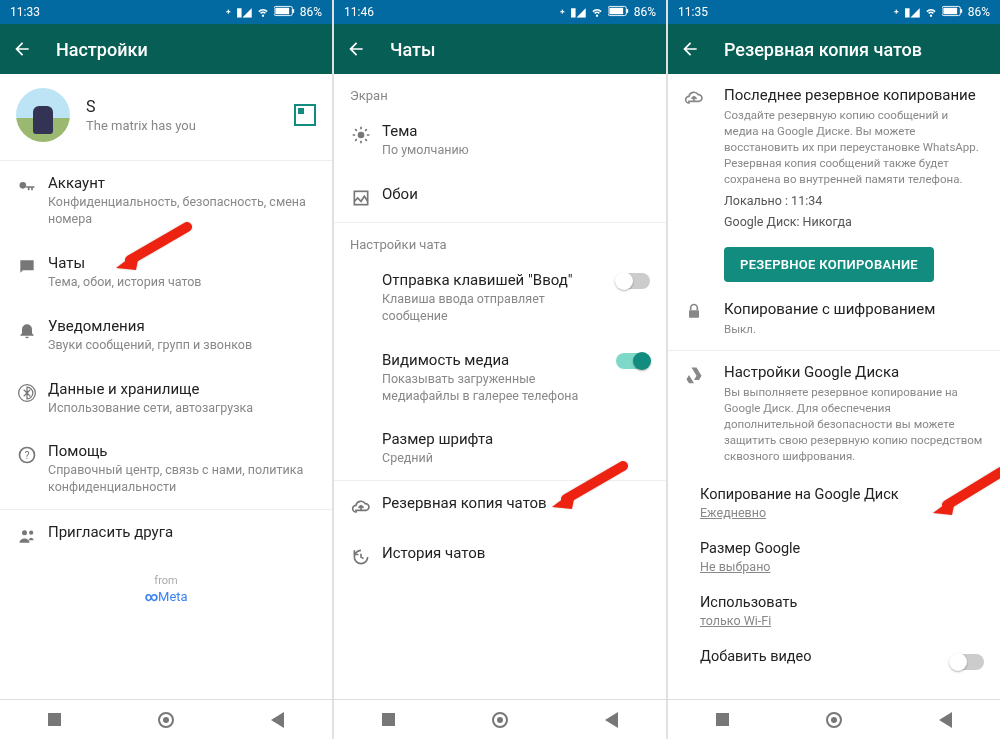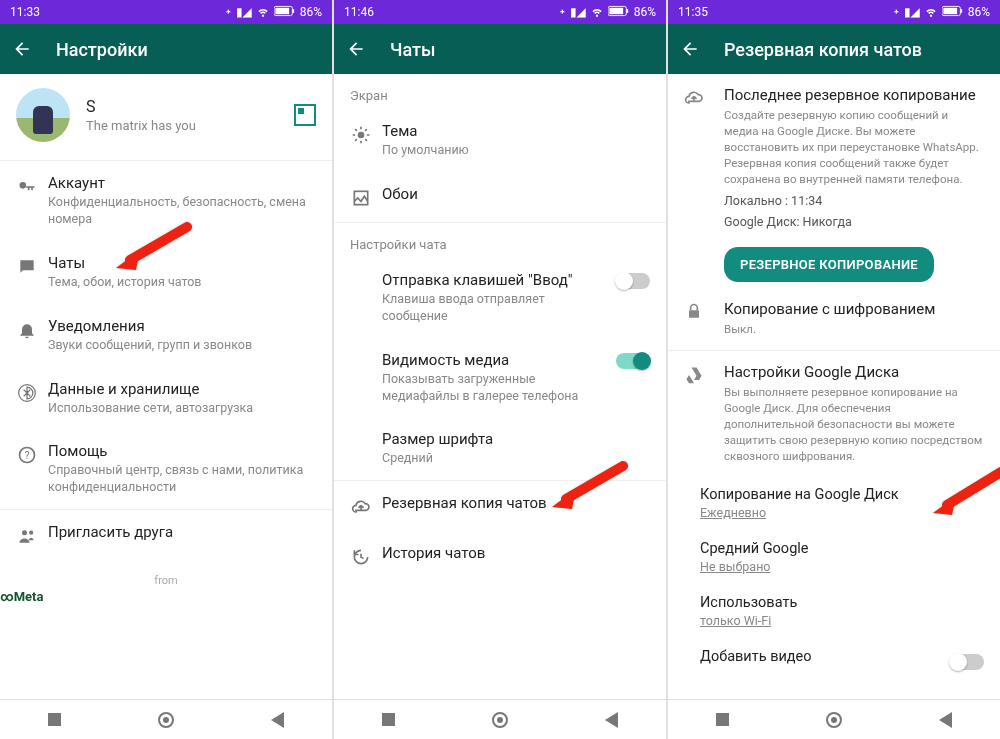--- a/index.html
+++ b/index.html
@@ -15,21 +15,21 @@
     width: 333px;
     height: 739px;
     background: #fff;
     position: relative;
     display: flex;
     flex-direction: column;
     overflow: hidden;
   }
   .statusbar {
     height: 24px;
-    background: #6d28d9;
+    background: #0369a1;
     display: flex;
     align-items: center;
     justify-content: space-between;
     color: #fff;
     font-size: 12px;
     padding: 0 10px;
   }
   .statusbar .right { display: flex; gap: 4px; align-items: center; }
   .appbar {
     height: 50px;
@@ -116,34 +116,34 @@
     background: #ccc; position: relative; flex:none; margin-top:2px;
   }
   .toggle::after{
     content:''; position:absolute; width:18px; height:18px; border-radius:50%;
     background:#fff; top:-1px; left:-1px; box-shadow:0 1px 2px rgba(0,0,0,.3);
   }
   .toggle.on { background:#7fd9c8; }
   .toggle.on::after { left:auto; right:-1px; background:#128C7E; }
 
   .from { text-align:center; font-size:11px; color:#aaa; padding:14px 0 2px; }
-  .meta-logo { font-size:13px; font-weight:700; color:#14532d; padding-bottom:12px;}
+  .meta-logo { text-align:center; font-size:13px; font-weight:400; color:#3b82f6; padding-bottom:12px;}
   .meta-logo::before{content:'\221E '; font-weight:700;}
 
   
   .p3-block { display:flex; padding:12px 16px; gap:18px; align-items:flex-start;}
   .p3-block .icon-slot { width:22px; flex:none; margin-top:2px;}
   .p3-block .icon-slot svg { width:20px; height:20px; fill:#888;}
   .p3-block .texts { flex:1; }
   .p3-block .title { font-size:15px; color:#222; }
   .p3-block .desc { font-size:11.5px; color:#888; margin-top:3px; line-height:1.4;}
   .backup-btn {
     display:inline-block; background:#128C7E; color:#fff;
     font-size:13px; font-weight:600; padding:10px 16px;
-    border-radius:14px; margin:6px 0 6px 56px; letter-spacing:.3px;
+    border-radius:4px; margin:6px 0 6px 56px; letter-spacing:.3px;
   }
   .kv { font-size:12.5px; color:#555; margin-top:6px;}
 
   .p3-item { padding:10px 16px 10px 32px; cursor:pointer; position:relative;}
   .p3-item .title{font-size:14.5px;color:#222;}
   .p3-item .subtitle{font-size:12.5px;color:#888;margin-top:2px;text-decoration:underline;}
   .p3-item .toggle{position:absolute; right:16px; top:14px;}
 
   
   .arrow {
@@ -456,21 +456,21 @@
         <div class="title">Настройки Google Диска</div>
         <div class="desc">Вы выполняете резервное копирование на Google Диск. Для обеспечения дополнительной безопасности вы можете защитить свою резервную копию посредством сквозного шифрования.</div>
       </div>
     </div>
 
     <div class="p3-item">
       <div class="title">Копирование на Google Диск</div>
       <div class="subtitle">Ежедневно</div>
     </div>
     <div class="p3-item">
-      <div class="title">Средний Google</div>
+      <div class="title">Размер Google</div>
       <div class="subtitle">Не выбрано</div>
     </div>
     <div class="p3-item">
       <div class="title">Использовать</div>
       <div class="subtitle">только Wi-Fi</div>
     </div>
     <div class="p3-item">
       <div class="title">Добавить видео</div>
       <div class="toggle"></div>
     </div>

